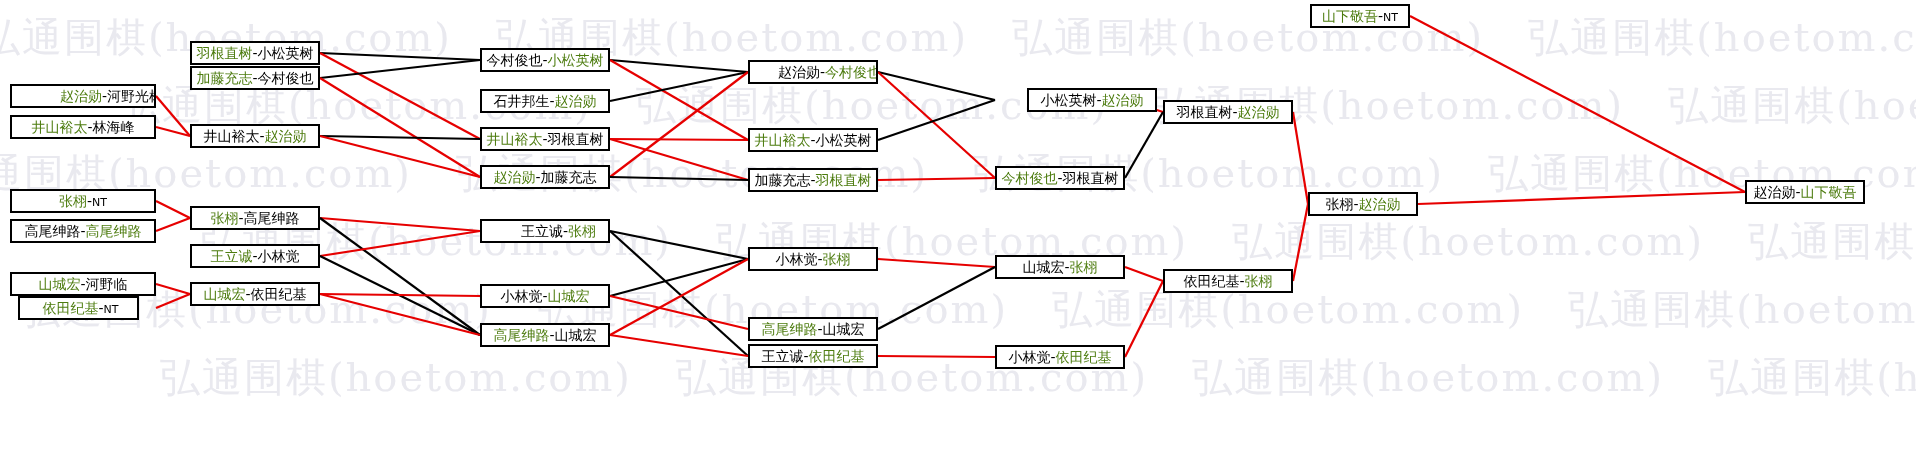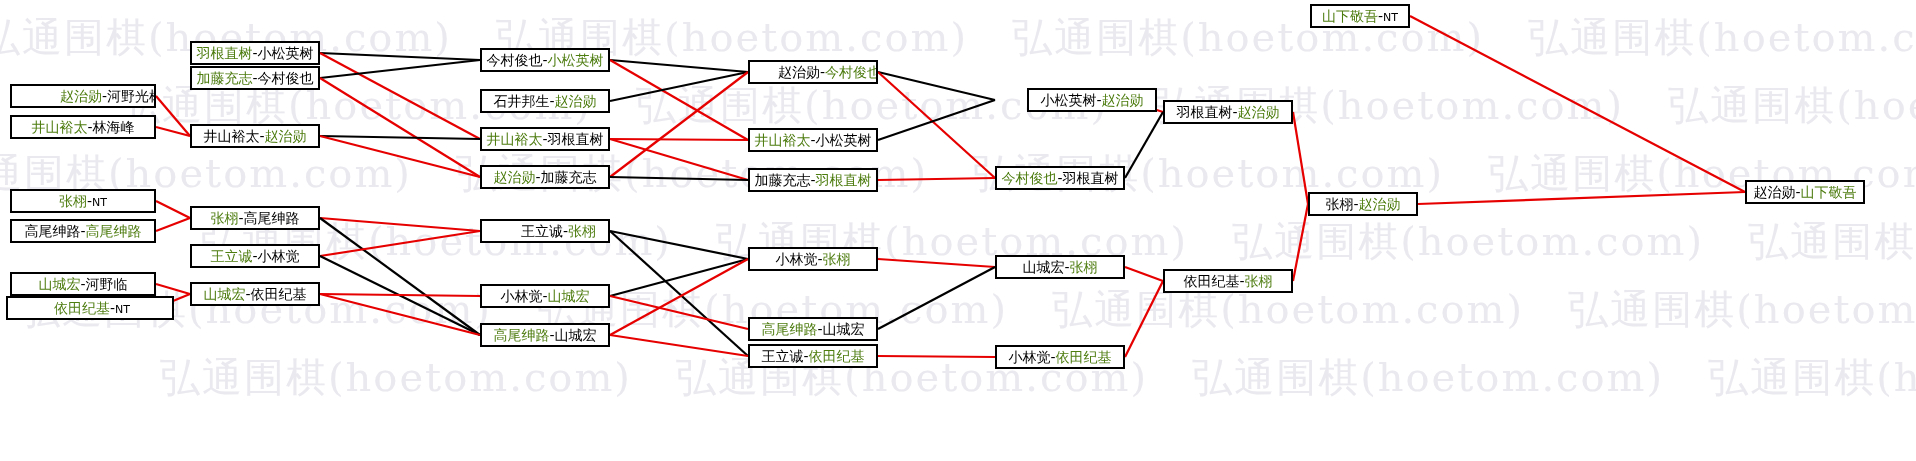--- a/index.html
+++ b/index.html
@@ -115,21 +115,21 @@
       <line x1="1410" y1="16" x2="1745" y2="192" stroke="#e60000" stroke-width="2.2"></line>
       <line x1="1418" y1="204" x2="1745" y2="192" stroke="#e60000" stroke-width="2.2"></line>
     </svg>
 
   <div id="nodes">
       <div class="node" id="node-r1m1" style="left: 10px; top: 84px; width: 146px; padding-left: 48px;"><span class="w">赵治勋</span><span class="sep">-</span><span class="l">河野光树</span></div>
       <div class="node" id="node-r1m2" style="left: 10px; top: 115px; width: 146px;"><span class="w">井山裕太</span><span class="sep">-</span><span class="l">林海峰</span></div>
       <div class="node" id="node-r1m3" style="left: 10px; top: 189px; width: 146px;"><span class="w">张栩</span><span class="sep">-</span><span class="l nt">NT</span></div>
       <div class="node" id="node-r1m4" style="left: 10px; top: 219px; width: 146px;"><span class="l">高尾绅路</span><span class="sep">-</span><span class="w">高尾绅路</span></div>
       <div class="node" id="node-r1m5" style="left: 10px; top: 272px; width: 146px;"><span class="w">山城宏</span><span class="sep">-</span><span class="l">河野临</span></div>
-      <div class="node" id="node-r1m6" style="left: 6px; top: 296px; width: 168px; padding-left: 8px;"><span class="w">依田纪基</span><span class="sep">-</span><span class="l nt">NT</span></div>
+      <div class="node" id="node-r1m6" style="left: 18px; top: 296px; width: 121px; padding-left: 8px;"><span class="w">依田纪基</span><span class="sep">-</span><span class="l nt">NT</span></div>
       <div class="node" id="node-r2m1" style="left: 190px; top: 41px; width: 130px;"><span class="w">羽根直树</span><span class="sep">-</span><span class="l">小松英树</span></div>
       <div class="node" id="node-r2m2" style="left: 190px; top: 66px; width: 130px;"><span class="w">加藤充志</span><span class="sep">-</span><span class="l">今村俊也</span></div>
       <div class="node" id="node-r2m3" style="left: 190px; top: 124px; width: 130px;"><span class="l">井山裕太</span><span class="sep">-</span><span class="w">赵治勋</span></div>
       <div class="node" id="node-r2m4" style="left: 190px; top: 206px; width: 130px;"><span class="w">张栩</span><span class="sep">-</span><span class="l">高尾绅路</span></div>
       <div class="node" id="node-r2m5" style="left: 190px; top: 244px; width: 130px;"><span class="w">王立诚</span><span class="sep">-</span><span class="l">小林觉</span></div>
       <div class="node" id="node-r2m6" style="left: 190px; top: 282px; width: 130px;"><span class="w">山城宏</span><span class="sep">-</span><span class="l">依田纪基</span></div>
       <div class="node" id="node-r3m1" style="left: 480px; top: 48px; width: 130px;"><span class="l">今村俊也</span><span class="sep">-</span><span class="w">小松英树</span></div>
       <div class="node" id="node-r3m2" style="left: 480px; top: 89px; width: 130px;"><span class="l">石井邦生</span><span class="sep">-</span><span class="w">赵治勋</span></div>
       <div class="node" id="node-r3m3" style="left: 480px; top: 127px; width: 130px;"><span class="w">井山裕太</span><span class="sep">-</span><span class="l">羽根直树</span></div>
       <div class="node" id="node-r3m4" style="left: 480px; top: 165px; width: 130px;"><span class="w">赵治勋</span><span class="sep">-</span><span class="l">加藤充志</span></div>

